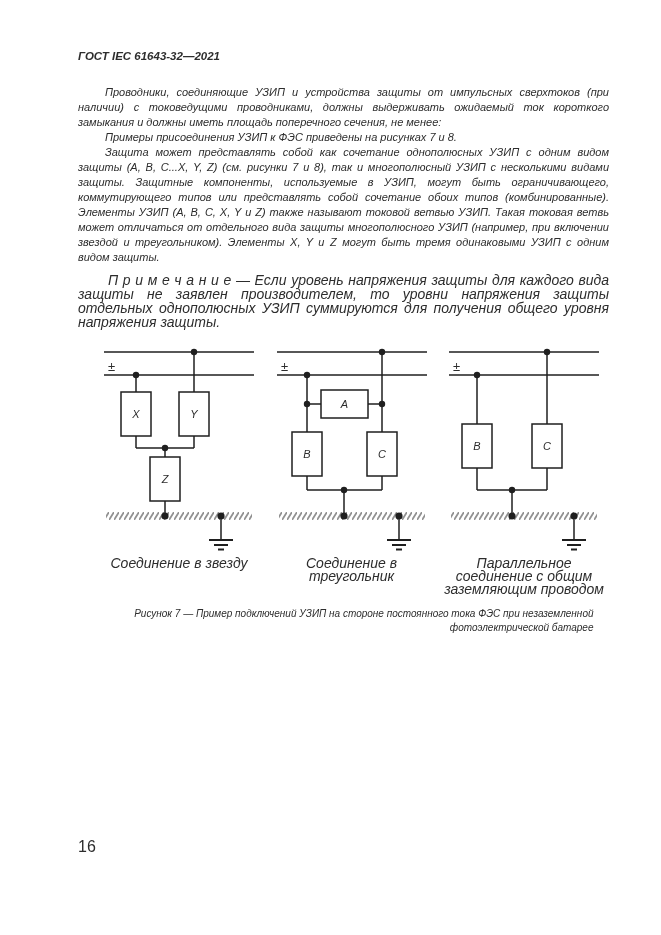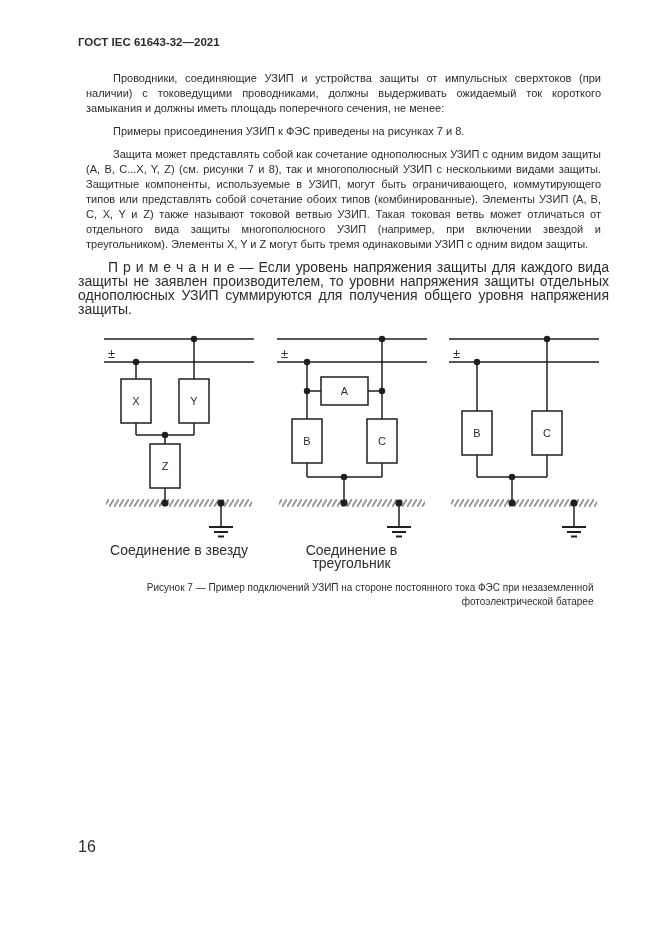--- a/index.html
+++ b/index.html
@@ -1,24 +1,24 @@
 <!DOCTYPE html>
 <html><head>
 <meta charset="utf-8">
 <style>
   html,body{margin:0;padding:0;background:#e8e8e8;}
   .page{
     width:661px;height:935px;background:#ffffff;position:relative;
     font-family:"Liberation Sans",sans-serif;color:#2d2d2d;overflow:hidden;
     margin:0 auto;
   }
-  .content{padding:36px 52px 0 78px;}
+  .content{padding:50px 52px 0 78px;font-style:italic;}
   .doc-header{font-size:11.5px;font-weight:bold;margin:0 0 23px 0;}
   p.body{
-    font-size:11px;line-height:15px;text-align:justify;margin:8px;
+    font-size:11px;line-height:15px;text-align:justify;margin:0;
     text-indent:27px;
   }
   p.heading{font-weight:bold;}
   sup.sq{font-size:7.5px;line-height:0;position:relative;top:-3px;}
   p.note{
     font-size:14px;line-height:14px;text-align:justify;margin:8px 0 0 0;
     text-indent:30px;
   }
   .figure-row{
     display:flex;justify-content:space-between;
@@ -186,20 +186,21 @@
           </g>
           <g stroke="#1f1f1f" stroke-width="2">
             <line x1="123" y1="196" x2="147" y2="196"></line>
             <line x1="128" y1="201" x2="142" y2="201"></line>
             <line x1="132" y1="205.5" x2="138" y2="205.5"></line>
           </g>
           <text class="pol" x="14" y="27">±</text>
           <text class="elem" x="38" y="106" text-anchor="middle">B</text>
           <text class="elem" x="108" y="106" text-anchor="middle">C</text>
         </svg>
+        <div class="diagram-caption">Параллельное соединение с общим заземляющим проводом</div>
       </div>
 
     </div>
 
     <div class="figure-caption">Рисунок 7 — Пример подключений УЗИП на стороне постоянного тока ФЭС при незаземленной фотоэлектрической батарее</div>
 
   </div>
 
   <div class="page-number">16</div>
 </div>

